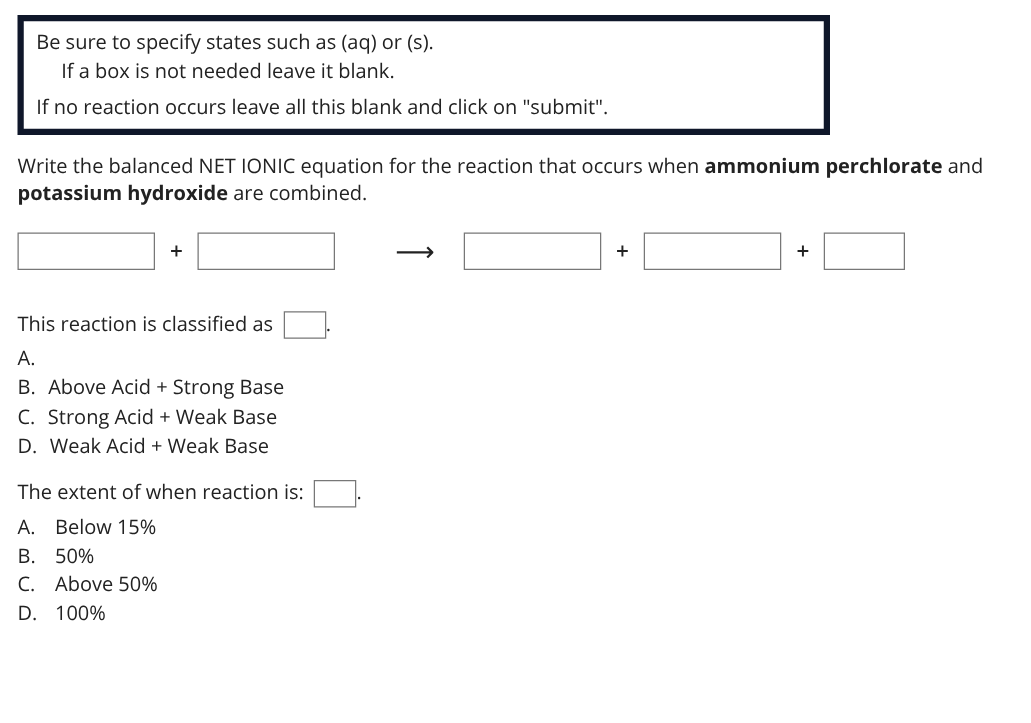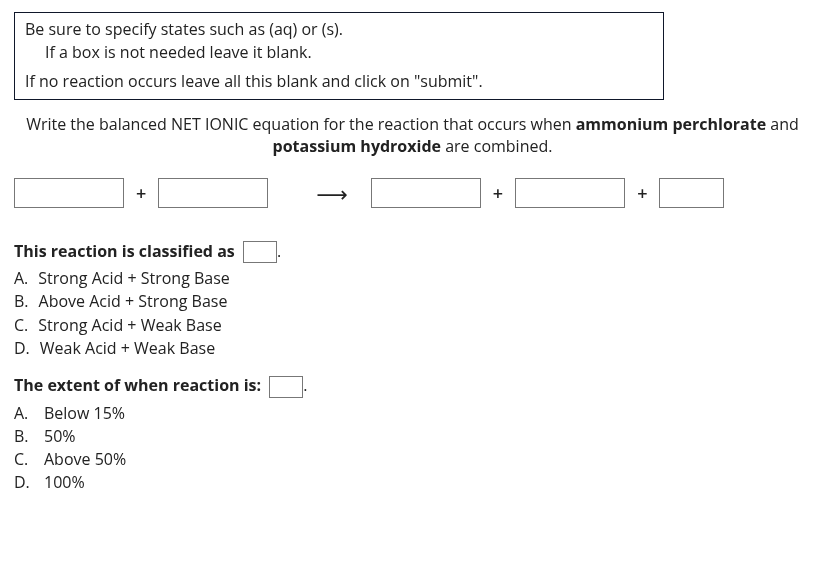--- a/index.html
+++ b/index.html
@@ -5,38 +5,37 @@
   body {
     font-family: "Open Sans", "Segoe UI", Arial, sans-serif;
     font-size: 16px;
     color: #222;
     margin: 0;
     padding: 12px 14px;
     width: 825px;
     box-sizing: border-box;
   }
   .instruction-box {
-    border: 1px solid #0f172a;
+    border: 5px solid #0f172a;
     padding: 6px 10px 8px 10px;
     width: 650px;
     box-sizing: border-box;
     line-height: 1.3;
   }
   .instruction-box .line2 {
     margin-top: 2px;
     margin-left: 20px;
   }
   .instruction-box .line3 {
     margin-top: 8px;
   }
   .prompt {
     margin-top: 14px;
     line-height: 1.35;
     max-width: 800px;
-    text-align: center;
   }
   .prompt b { font-weight: 700; }
   .eq-row {
     display: flex;
     align-items: center;
     gap: 8px;
     margin-top: 20px;
     flex-wrap: nowrap;
   }
   .chembox {
@@ -58,21 +57,21 @@
   }
   .arrow {
     font-size: 22px;
     padding: 0 16px 0 40px;
     letter-spacing: -1px;
   }
   .section {
     margin-top: 32px;
   }
   .section-label {
-    font-weight: 700;
+    font-weight: 400;
     display: inline;
   }
   .inline-box {
     display: inline-block;
     width: 34px;
     height: 22px;
     border: 1px solid #777;
     vertical-align: middle;
     box-sizing: border-box;
     font-family: inherit;
@@ -119,21 +118,20 @@
   <span class="plus">+</span>
   <input class="chembox small" value="" style="">
 </div>
 
 <div class="section">
   <span class="section-label">This reaction is classified as</span>
   <input class="inline-box" value="" style=""><span>.</span>
   <div class="opts">
     <div class="row">
       <span>A.</span>
-      <span>Strong Acid + Strong Base</span>
     </div>
     <div class="row">
       <span>B.</span>
       <span>Above Acid + Strong Base</span>
     </div>
     <div class="row">
       <span>C.</span>
       <span>Strong Acid + Weak Base</span>
     </div>
     <div class="row">

